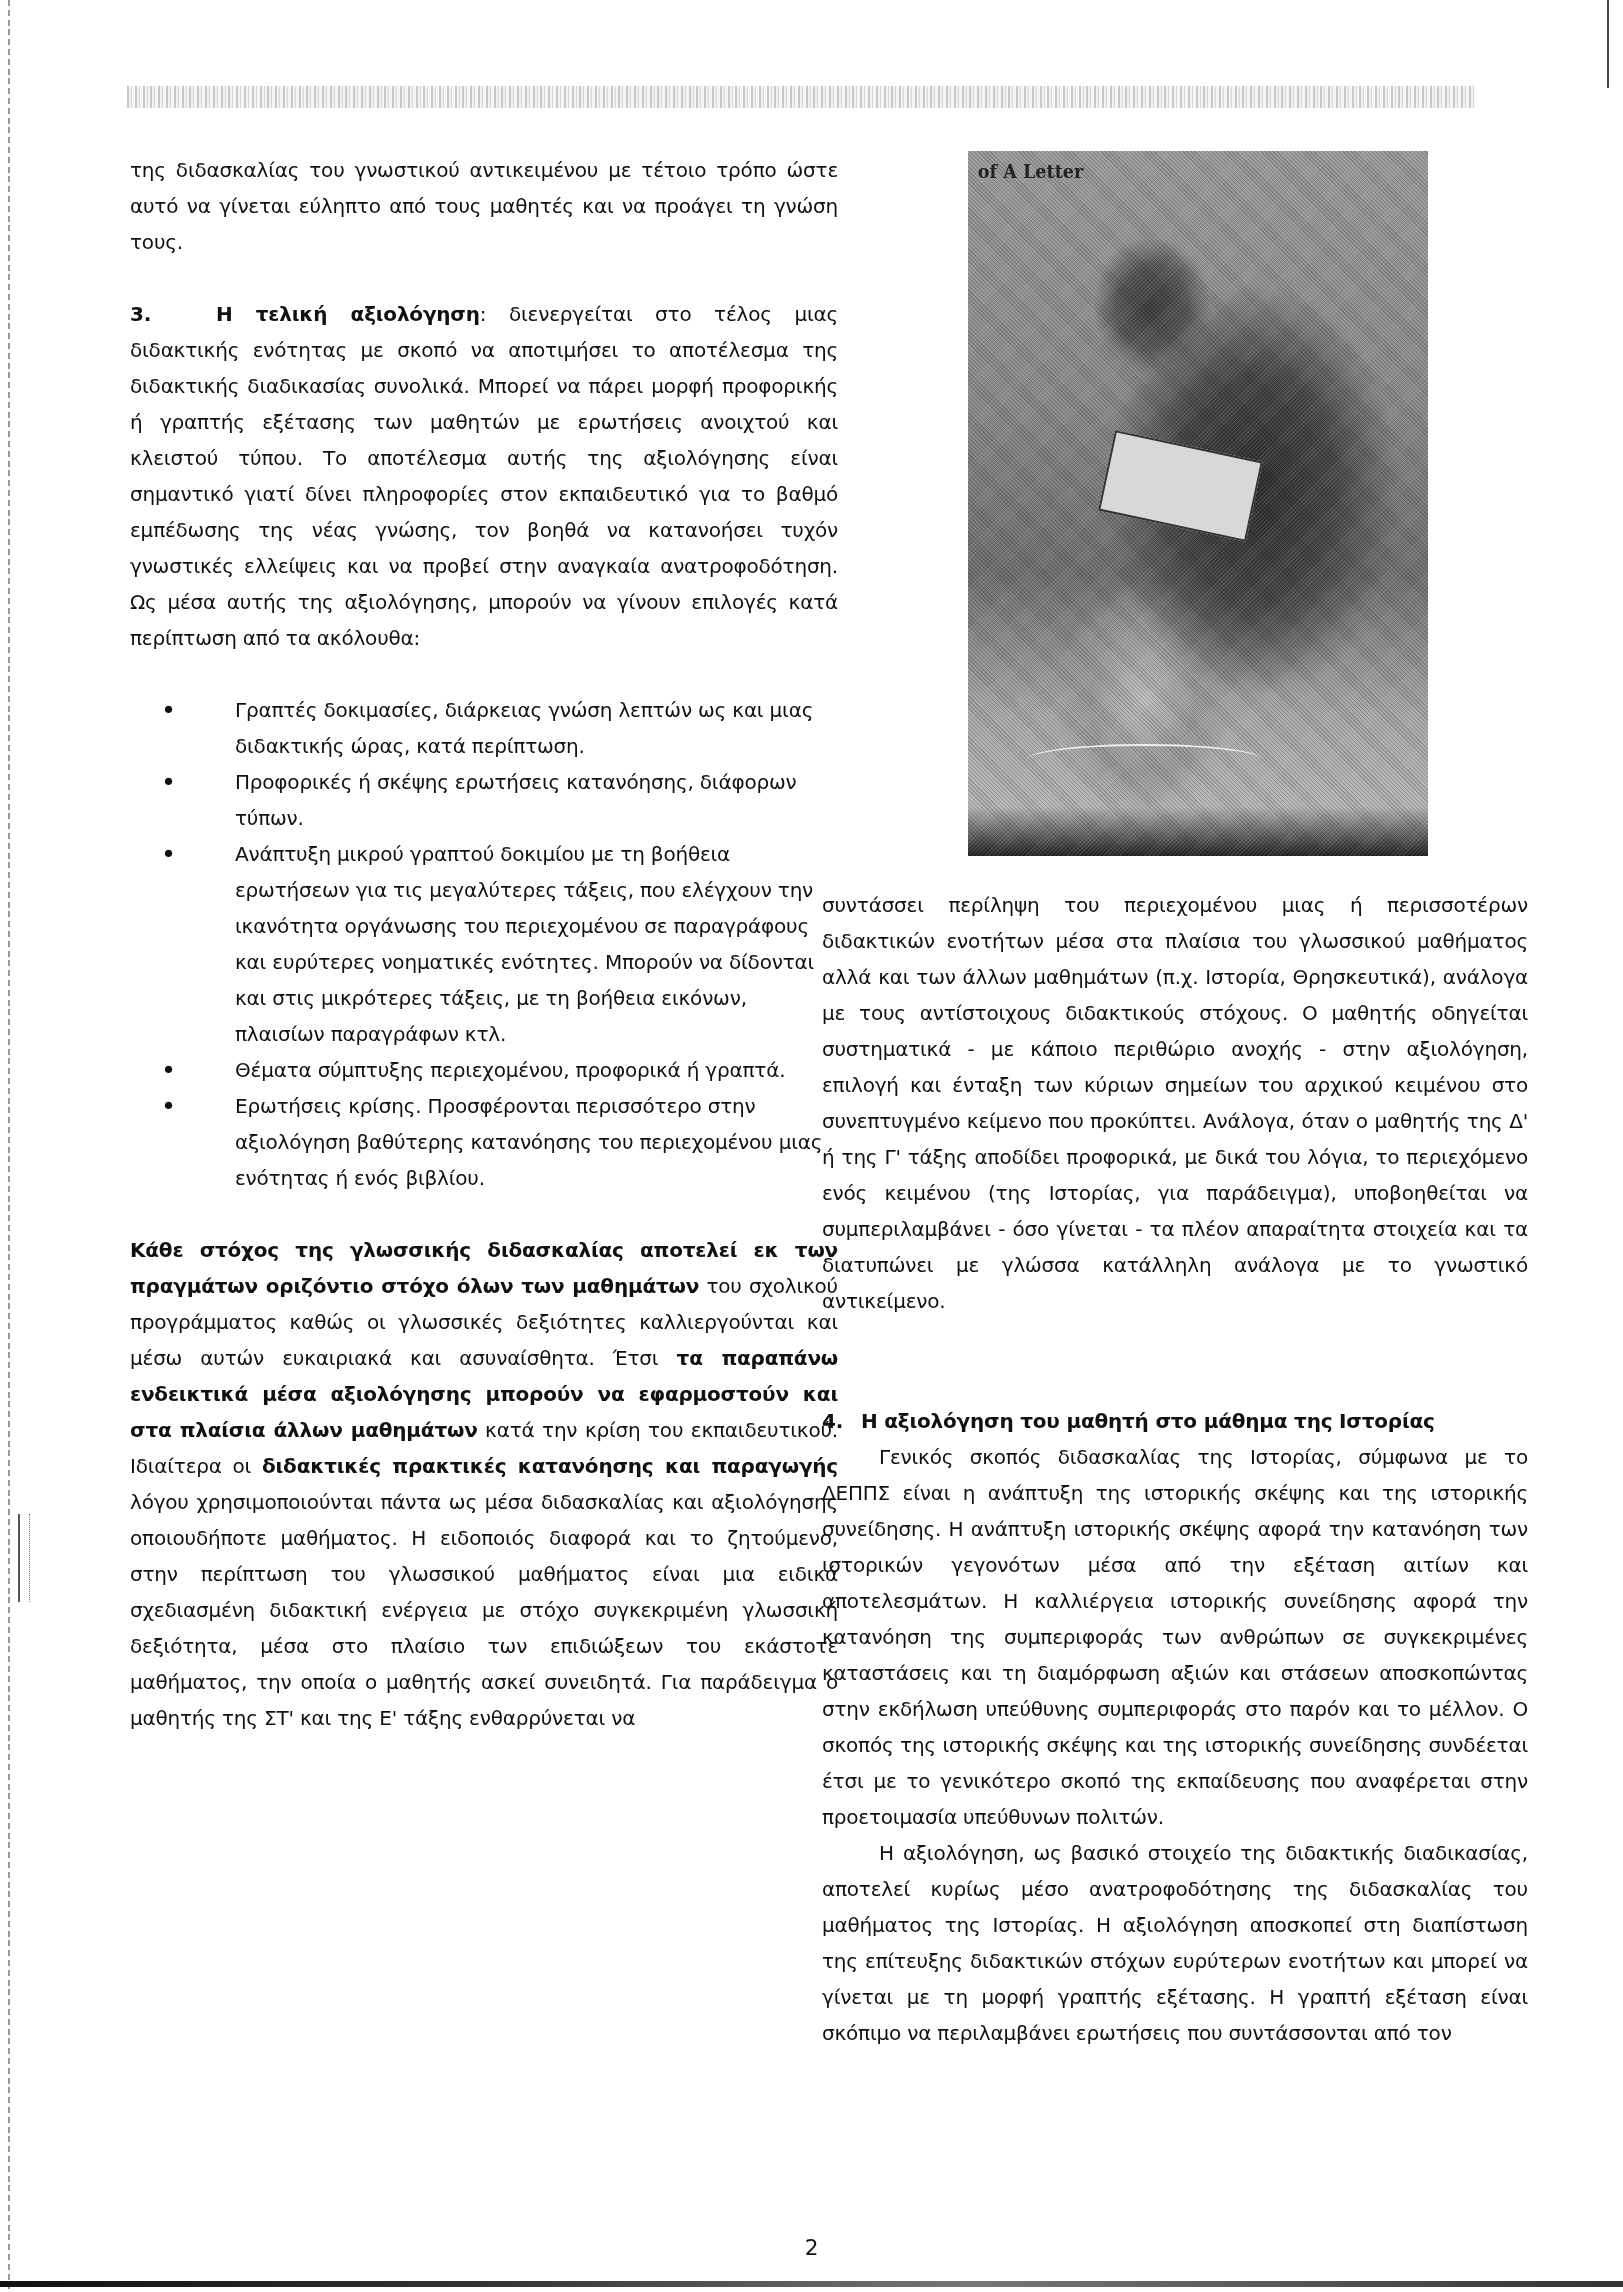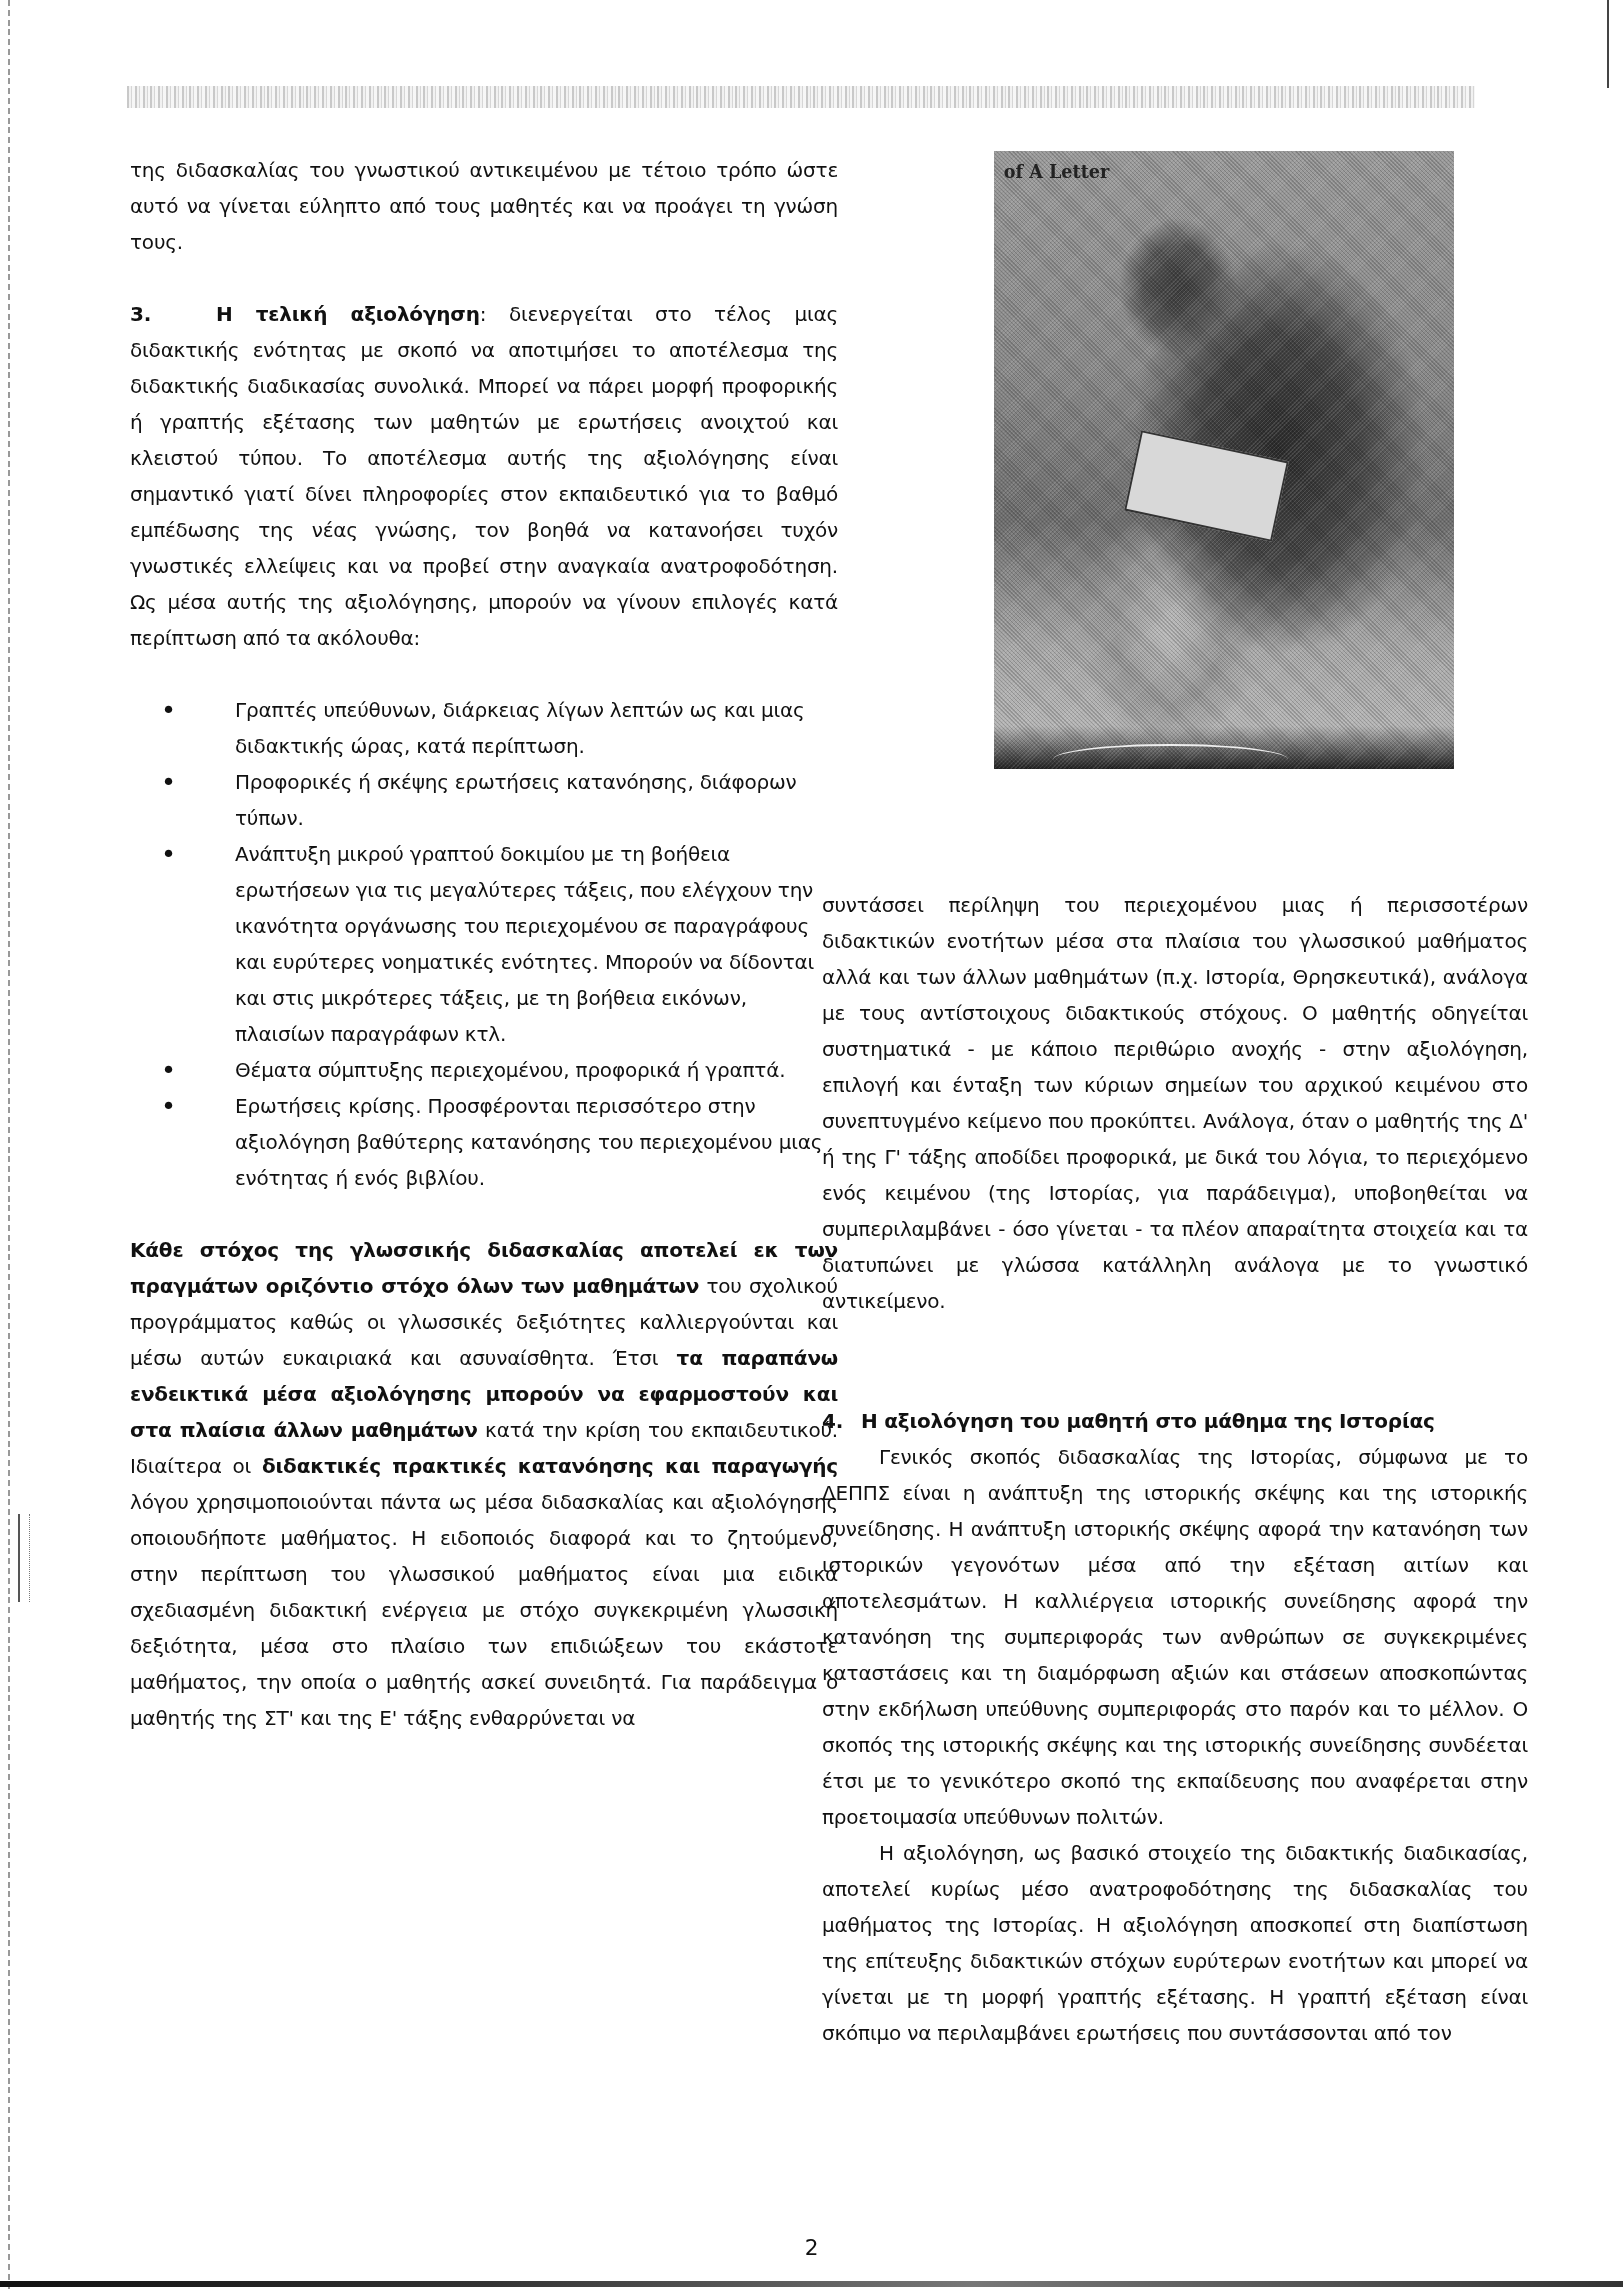--- a/index.html
+++ b/index.html
@@ -40,21 +40,21 @@
   b, .bold { font-weight:bold; }
   ul.bullets { list-style:none; margin:0; padding:0; }
   ul.bullets li { position:relative; padding-left:105px; text-align:left; }
   ul.bullets li::before {
     content:"\2022"; position:absolute; left:31px; top:0; font-size:25.5px;
   }
   .indent { text-indent:57px; }
   .heading4 { font-weight:bold; display:block; text-align:left;margin-top:48px; }
   .heading4 .num { display:inline-block; width:39px; }
   .photo {
-    position:absolute; left:994px; top:151px; width:460px; height:618px;
+    position:absolute; left:968px; top:151px; width:460px; height:705px;
     background:
       radial-gradient(ellipse 59px 69px at 40% 22%, #3a3a3a 0, #555 60%, transparent 100%),
       radial-gradient(ellipse 147px 206px at 62% 48%, #2c2c2c 0, #444 55%, transparent 100%),
       radial-gradient(ellipse 88px 118px at 38% 78%, #bdbdbd 0, #999 60%, transparent 100%),
       linear-gradient(180deg,#9b9b9b 0,#8a8a8a 35%,#6e6e6e 60%,#a8a8a8 80%,#b5b5b5 93%,#222 100%);
     overflow:hidden;
   }
   .photo::after {
     content:""; position:absolute; inset:0;
     background:repeating-linear-gradient(45deg, rgba(0,0,0,.18) 0 1px, transparent 1px 2.9px),
@@ -84,21 +84,21 @@
 <div class="scan-edge-right"></div>
 <div class="binding-mark"></div>
 <div class="header-band"></div>
 
 <div class="col col-left">
   <p>της διδασκαλίας του γνωστικού αντικειμένου με τέτοιο τρόπο ώστε αυτό να γίνεται εύληπτο από τους μαθητές και να προάγει τη γνώση τους.</p>
   <div class="gap"></div>
   <p><span class="bold" style="display:inline-block;width:86px;">3.</span><b>Η τελική αξιολόγηση</b><span>: διενεργείται στο τέλος μιας διδακτικής ενότητας με σκοπό να αποτιμήσει το αποτέλεσμα της διδακτικής διαδικασίας συνολικά. Μπορεί να πάρει μορφή προφορικής ή γραπτής εξέτασης των μαθητών με ερωτήσεις ανοιχτού και κλειστού τύπου. Το αποτέλεσμα αυτής της αξιολόγησης είναι σημαντικό γιατί δίνει πληροφορίες στον εκπαιδευτικό για το βαθμό εμπέδωσης της νέας γνώσης, τον βοηθά να κατανοήσει τυχόν γνωστικές ελλείψεις και να προβεί στην αναγκαία ανατροφοδότηση. Ως μέσα αυτής της αξιολόγησης, μπορούν να γίνουν επιλογές κατά περίπτωση από τα ακόλουθα:</span></p>
   <div class="gap"></div>
   <ul class="bullets">
-    <li>Γραπτές υπεύθυνων, διάρκειας λίγων λεπτών ως και μιας διδακτικής ώρας, κατά περίπτωση.</li>
+    <li>Γραπτές δοκιμασίες, διάρκειας γνώση λεπτών ως και μιας διδακτικής ώρας, κατά περίπτωση.</li>
     <li>Προφορικές ή σκέψης ερωτήσεις κατανόησης, διάφορων τύπων.</li>
     <li>Ανάπτυξη μικρού γραπτού δοκιμίου με τη βοήθεια ερωτήσεων για τις μεγαλύτερες τάξεις, που ελέγχουν την ικανότητα οργάνωσης του περιεχομένου σε παραγράφους και ευρύτερες νοηματικές ενότητες. Μπορούν να δίδονται και στις μικρότερες τάξεις, με τη βοήθεια εικόνων, πλαισίων παραγράφων κτλ.</li>
     <li>Θέματα σύμπτυξης περιεχομένου, προφορικά ή γραπτά.</li>
     <li>Ερωτήσεις κρίσης. Προσφέρονται περισσότερο στην αξιολόγηση βαθύτερης κατανόησης του περιεχομένου μιας ενότητας ή ενός βιβλίου.</li>
   </ul>
   <div class="gap"></div>
   <p><b>Κάθε στόχος της γλωσσικής διδασκαλίας αποτελεί εκ των πραγμάτων οριζόντιο στόχο όλων των μαθημάτων</b><span> του σχολικού προγράμματος καθώς οι γλωσσικές δεξιότητες καλλιεργούνται και μέσω αυτών ευκαιριακά και ασυναίσθητα. Έτσι </span><b>τα παραπάνω ενδεικτικά μέσα αξιολόγησης μπορούν να εφαρμοστούν και στα πλαίσια άλλων μαθημάτων</b><span> κατά την κρίση του εκπαιδευτικού. Ιδιαίτερα οι </span><b>διδακτικές πρακτικές κατανόησης και παραγωγής</b><span> λόγου χρησιμοποιούνται πάντα ως μέσα διδασκαλίας και αξιολόγησης οποιουδήποτε μαθήματος. Η ειδοποιός διαφορά και το ζητούμενο, στην περίπτωση του γλωσσικού μαθήματος είναι μια ειδικά σχεδιασμένη διδακτική ενέργεια με στόχο συγκεκριμένη γλωσσική δεξιότητα, μέσα στο πλαίσιο των επιδιώξεων του εκάστοτε μαθήματος, την οποία ο μαθητής ασκεί συνειδητά. Για παράδειγμα ο μαθητής της ΣΤ' και της Ε' τάξης ενθαρρύνεται να</span></p>
 </div>
 
 <div class="photo">

